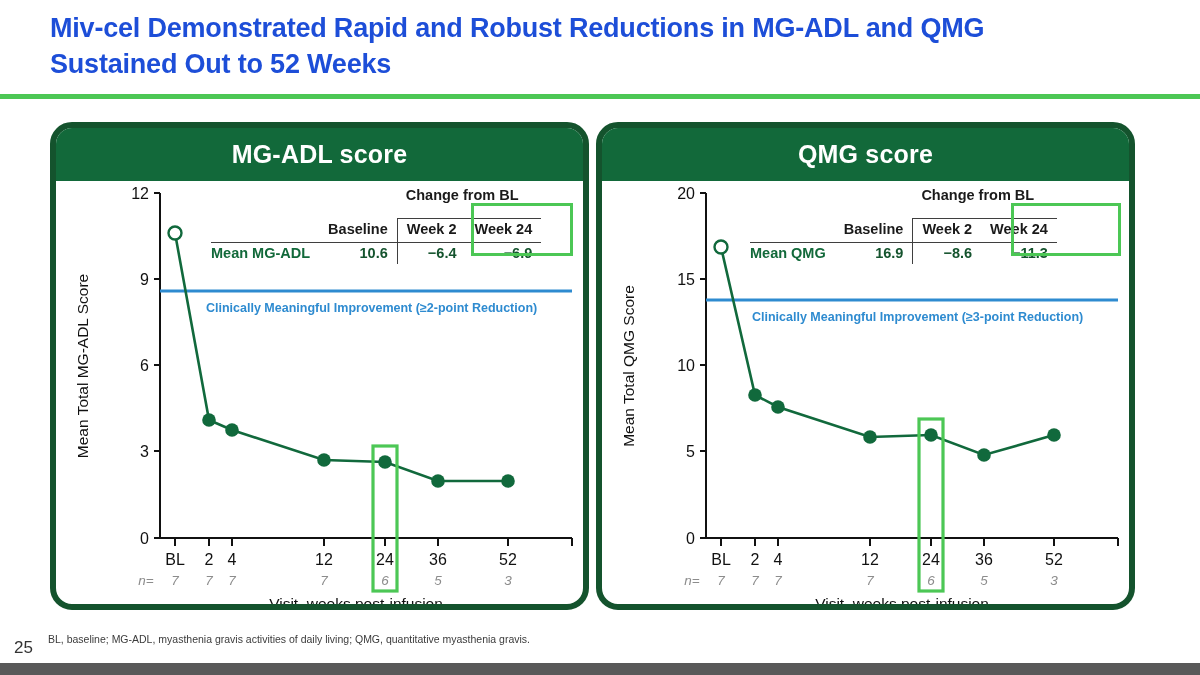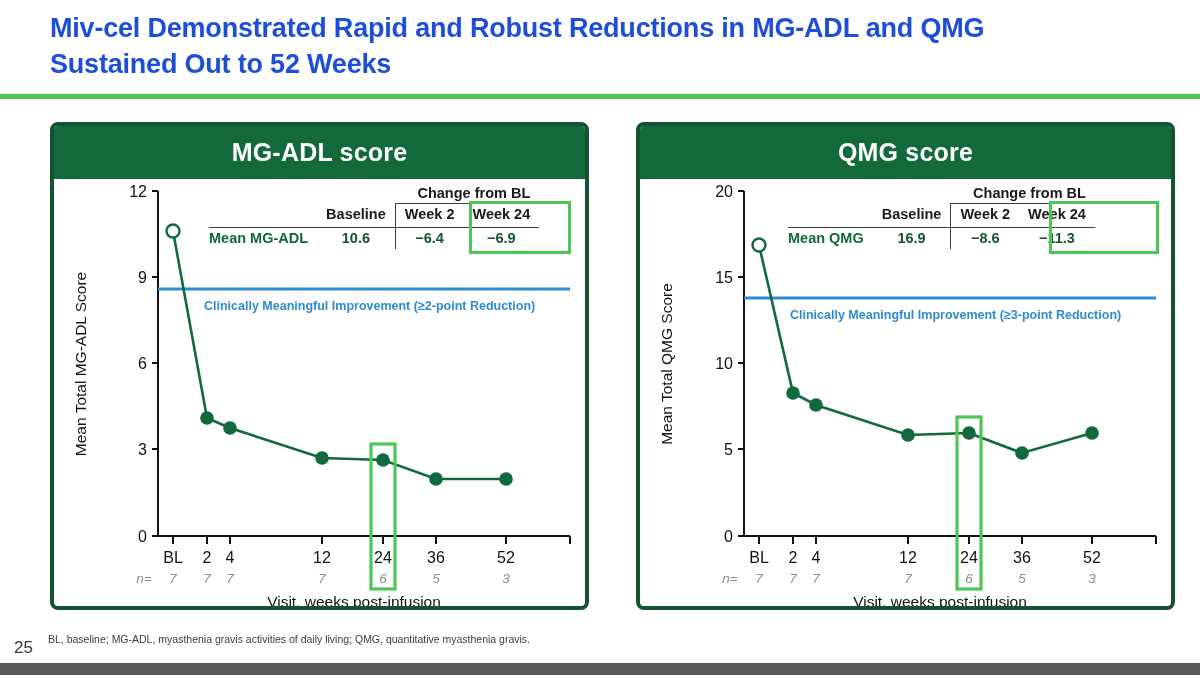--- a/index.html
+++ b/index.html
@@ -17,47 +17,47 @@
     letter-spacing:-0.2px;
   }
   .accent-bar{
     position:absolute;left:0;top:94px;width:1200px;height:5px;
     background:#4cc755;
   }
 
   
   .card{
     position:absolute;top:122px;height:488px;
-    background:#ffffff;border:4px solid #14532d;border-radius:8px;
+    background:#ffffff;border:6px solid #14532d;border-radius:22px;
     box-sizing:border-box;overflow:hidden;
   }
   .card.left{left:50px;width:539px;}
-  .card.right{left:636px;width:539px;}
+  .card.right{left:596px;width:539px;}
 
   .card-header{
     position:absolute;left:0;top:0;width:100%;height:53px;
     background:#12693a;color:#ffffff;
     display:flex;align-items:center;justify-content:center;
     font-size:25px;font-weight:bold;letter-spacing:0.2px;
   }
 
   .plot-area{position:absolute;left:0;top:53px;width:100%;height:435px;}
 
   
   .sumtable{
     position:absolute;font-size:14.5px;
   }
   .sumtable .grid{display:grid;grid-template-columns:auto auto auto auto;}
-  .st-cell{padding:2px 9px;text-align:center;white-space:nowrap;line-height:17px;}
+  .st-cell{padding:2px 9px;text-align:right;white-space:nowrap;line-height:17px;}
   .st-hdr{font-weight:bold;color:#1a1a1a;}
   .st-val{font-weight:bold;color:#14532d;}
   .st-label{font-weight:bold;color:#12693a;text-align:center;padding-left:0;}
   .st-chg-span{
-    grid-column:3 / span 2;text-align:right;font-weight:bold;
-    border-bottom:1.5px solid #3f3f3f;padding-bottom:1px;
+    grid-column:3 / span 2;text-align:left;font-weight:bold;
+    border-bottom:1.5px solid #3f3f3f;padding-bottom:14px;
   }
   .vline{border-left:1.5px solid #3f3f3f;}
   .rowline{border-top:1.5px solid #3f3f3f;}
 
   .hl-box{
     position:absolute;border:3px solid #4cc755;box-sizing:border-box;
     pointer-events:none;
   }
 
   

